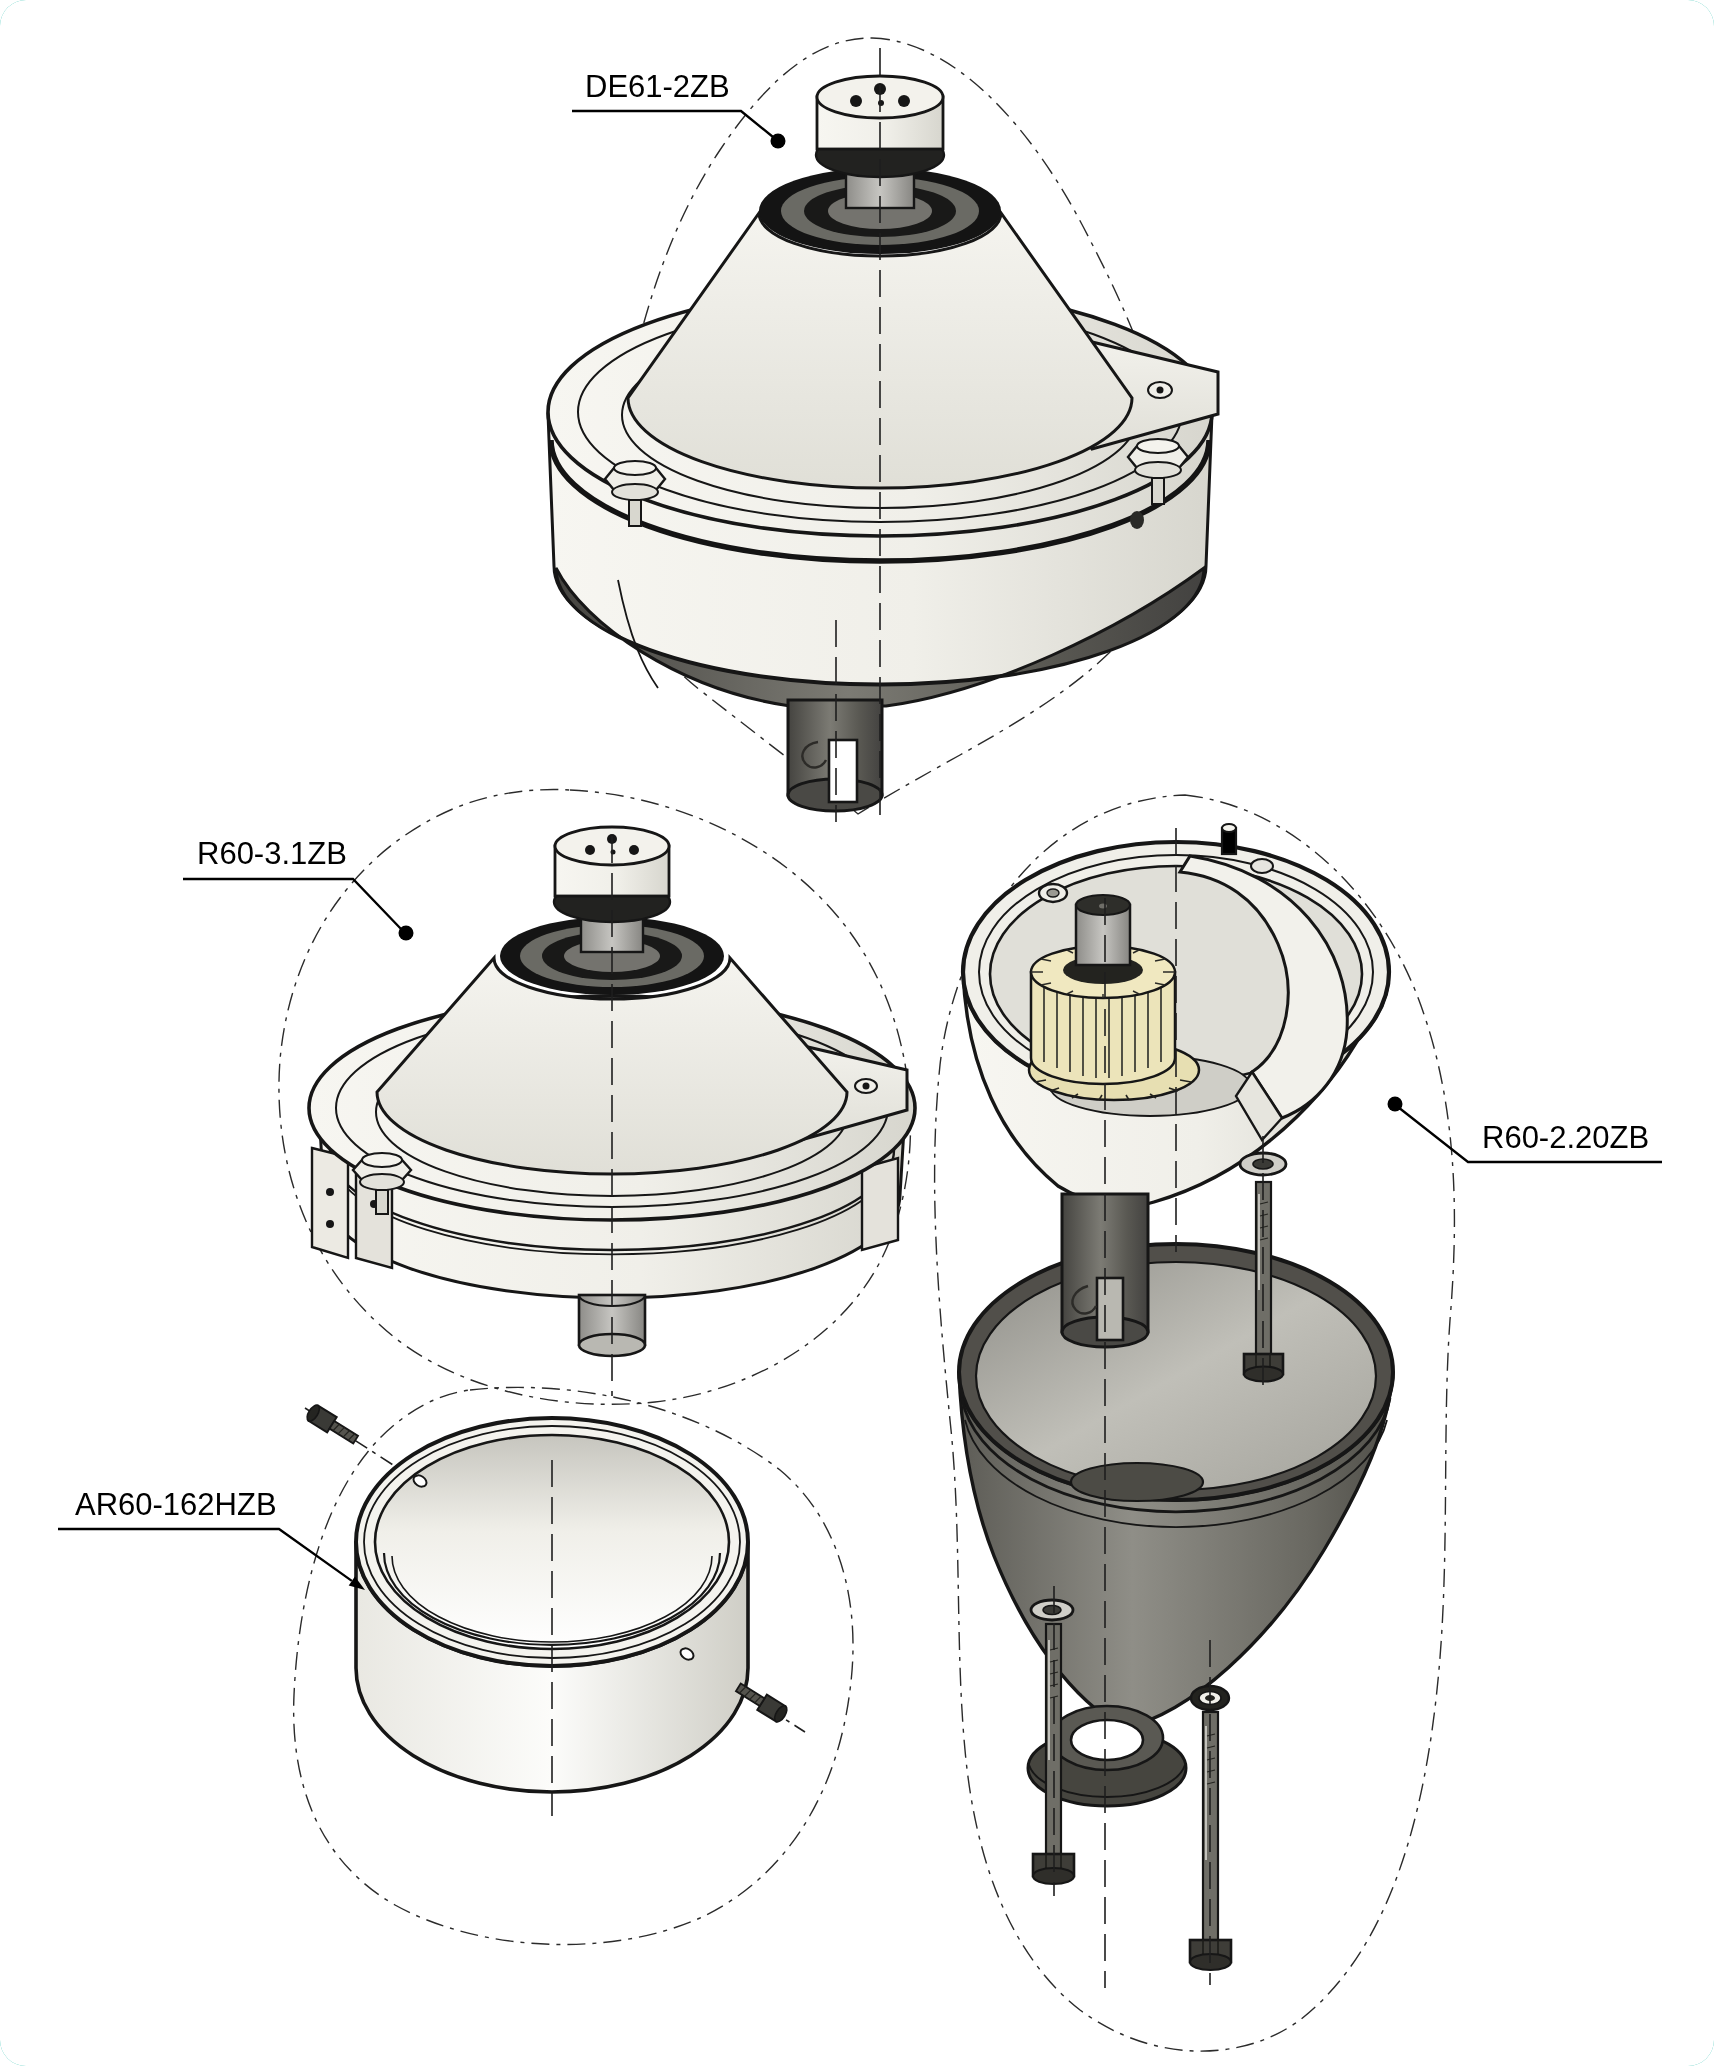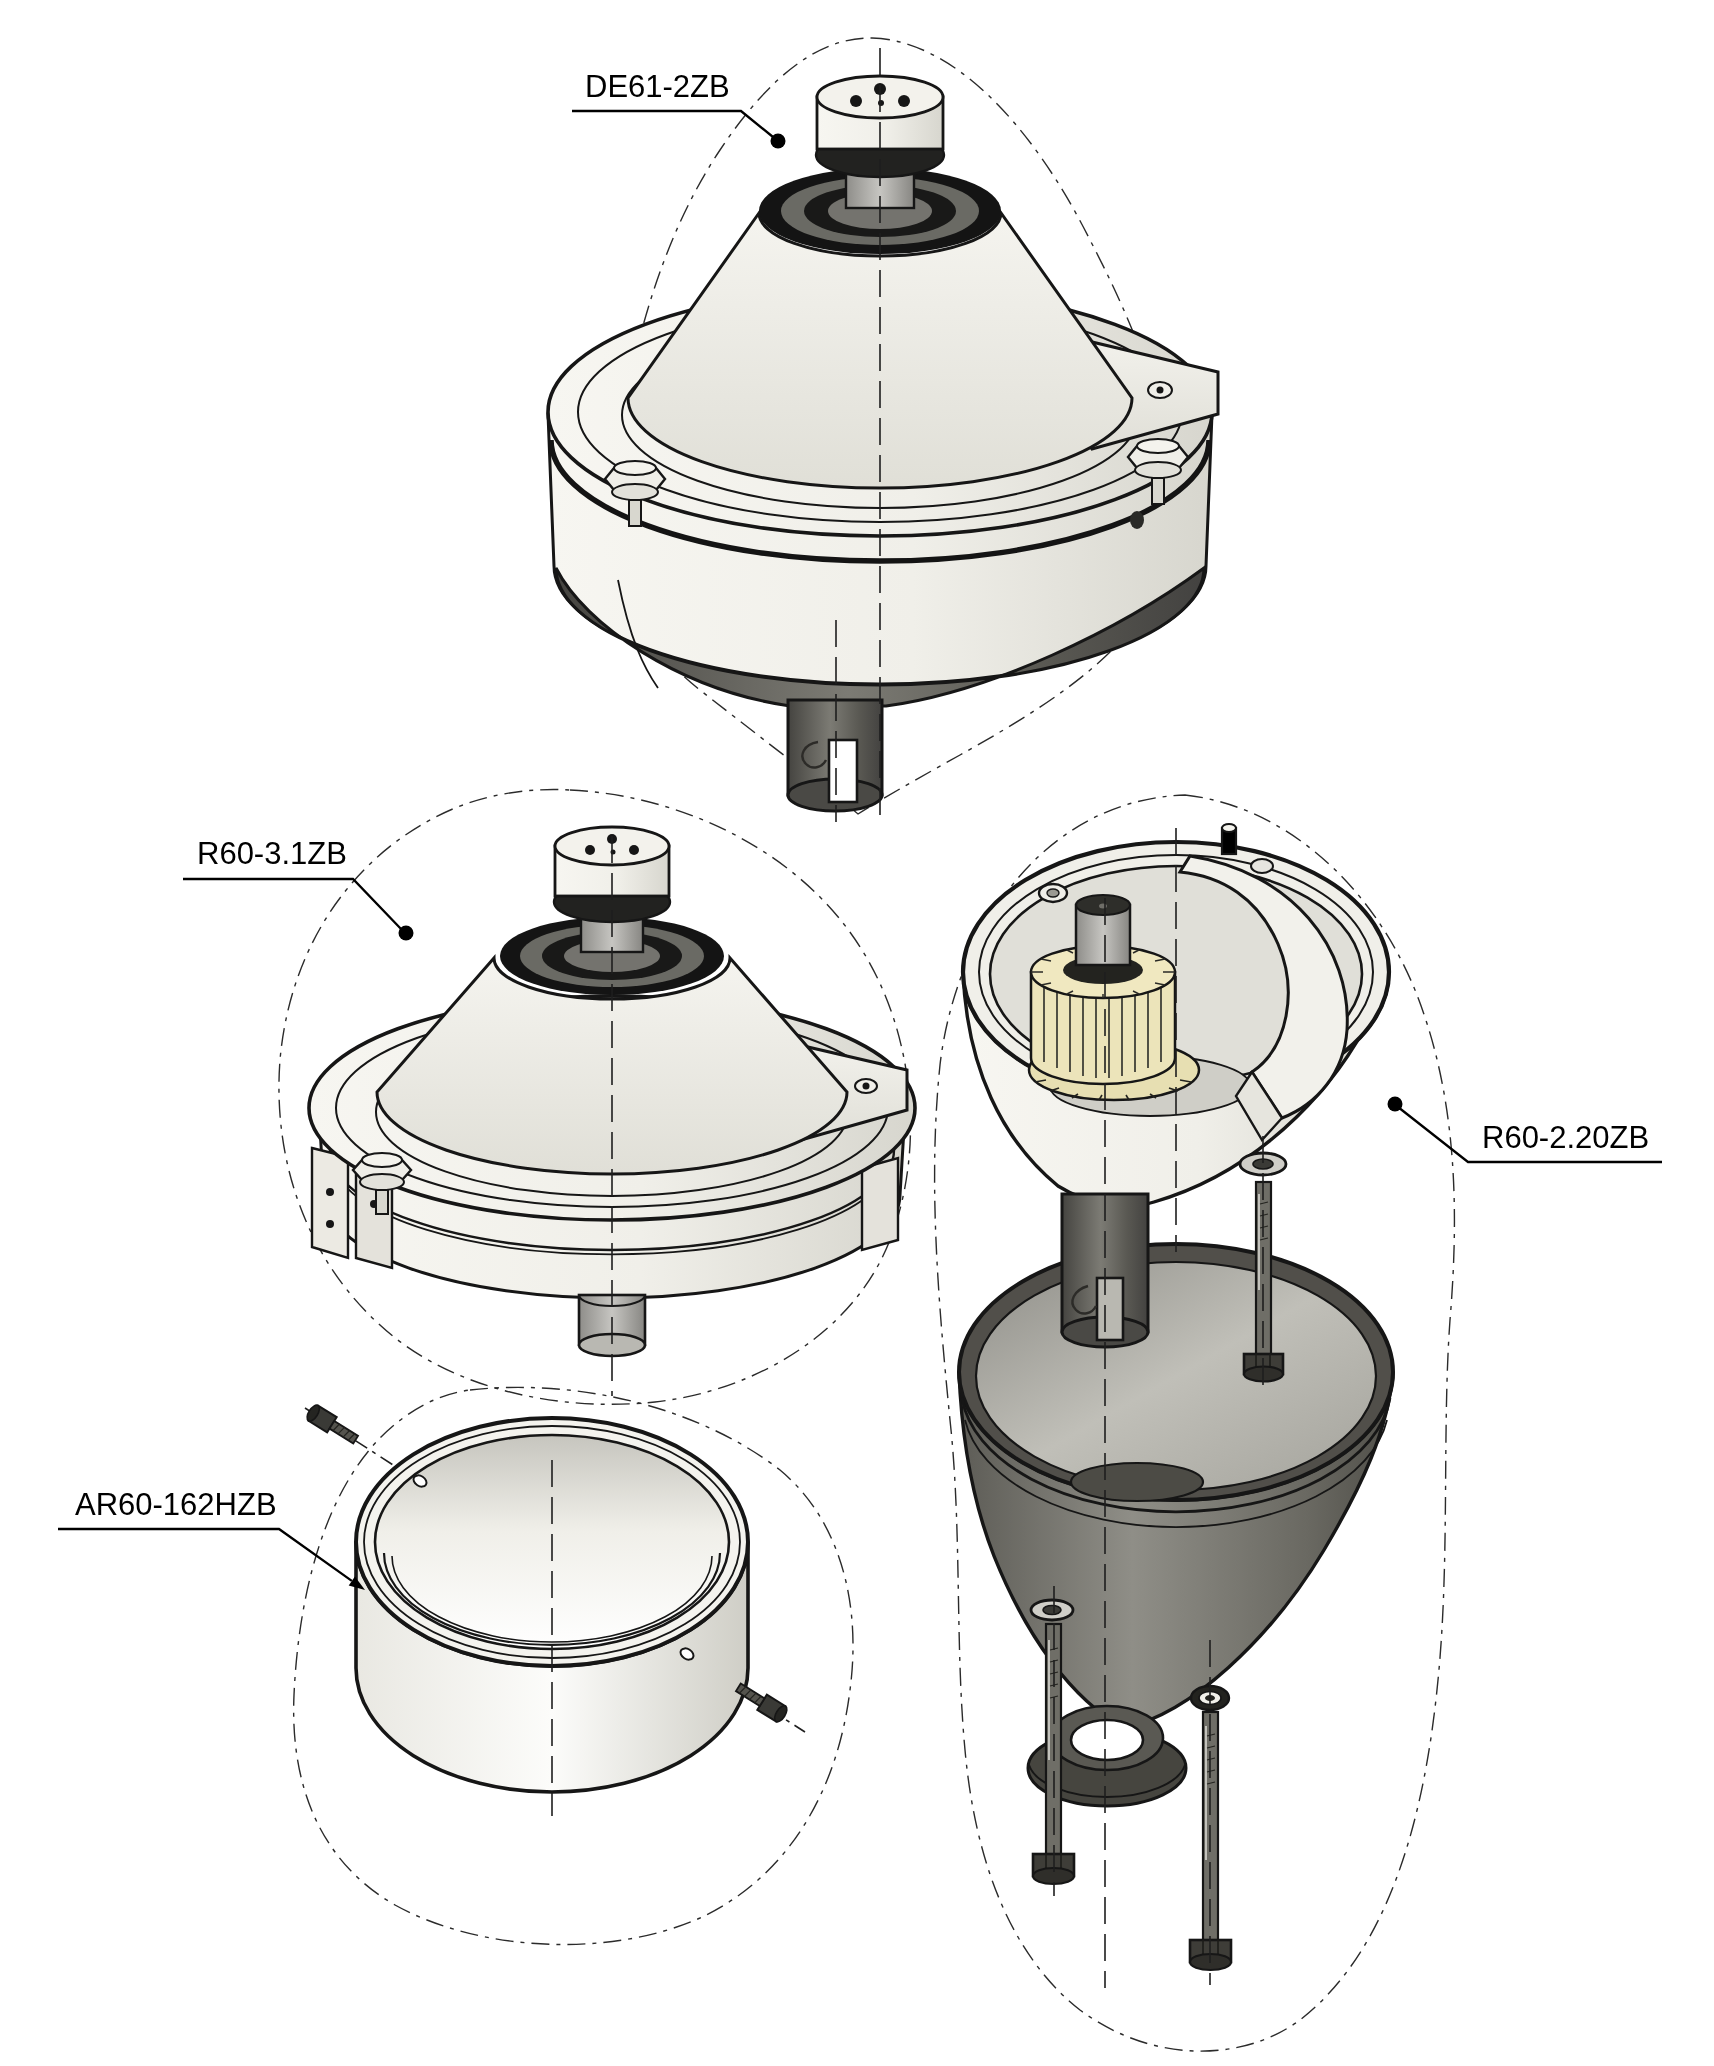--- a/index.html
+++ b/index.html
@@ -1,17 +1,17 @@
 <!DOCTYPE html>
 <html><head>
 <meta charset="utf-8">
 <style>
   html,body{margin:0;padding:0;background:#ffffff;}
   body{font-family:"Liberation Sans", sans-serif;}
-  .stage{position:relative;width:1714px;height:2066px;background:#14b8a6;overflow:hidden;}
+  .stage{position:relative;width:1714px;height:2066px;background:#14b8a6;overflow:hidden;border-radius:26px;}
   svg{position:absolute;left:0;top:0;}
   .part-label{font-family:"Liberation Sans", sans-serif;font-size:31px;fill:#000000;}
   .leader{stroke:#000000;stroke-width:2.3;fill:none;}
   .boundary{fill:none;stroke:#2b2b2b;stroke-width:1.4;stroke-dasharray:18 7 4 7;}
   .cline{fill:none;stroke:#1f1f1f;stroke-width:1.6;stroke-dasharray:27 10;}
   .axisline{fill:none;stroke:#1f1f1f;stroke-width:1.6;stroke-dasharray:14 6 4 6;}
 </style>
 </head>
 <body>
 

